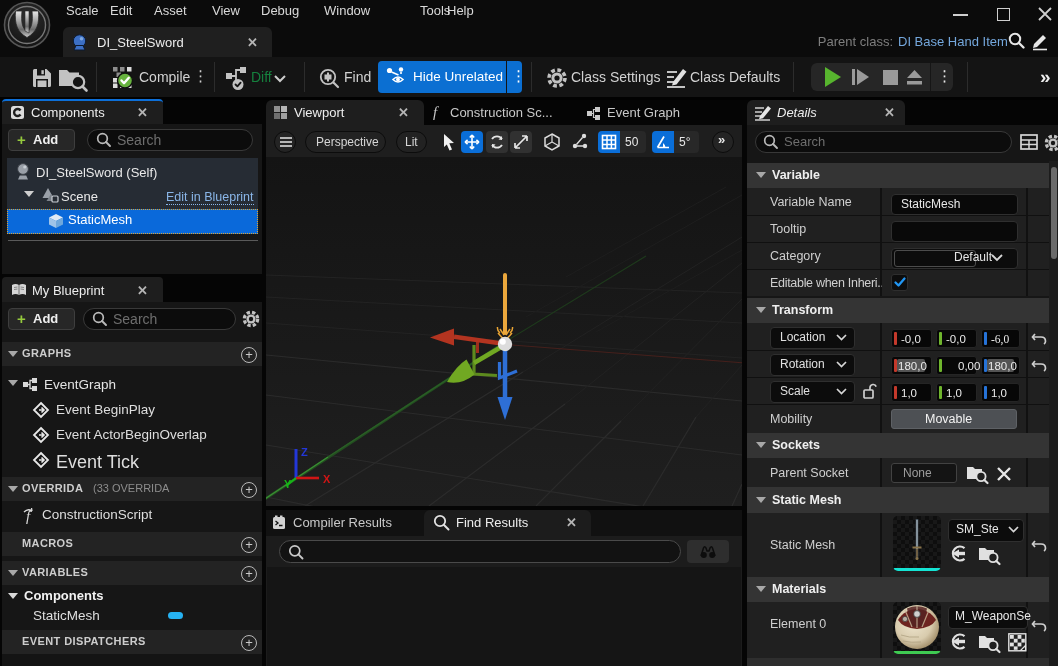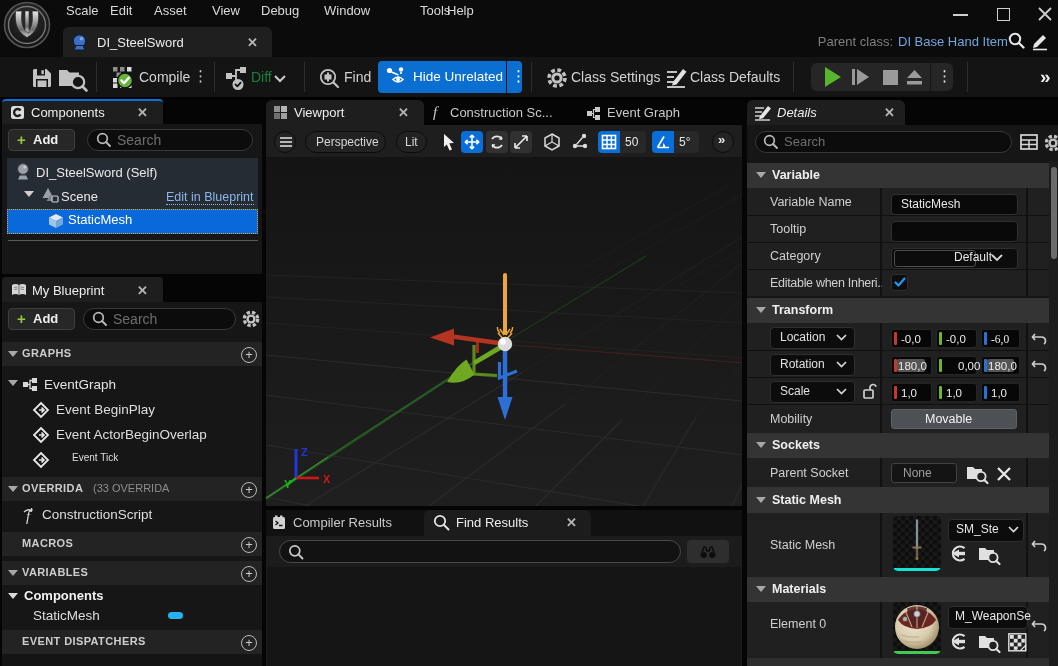--- a/index.html
+++ b/index.html
@@ -287,21 +287,21 @@
 <span class="txt" style="left:56px;top:402px;font-size:13.5px;color:#dedede;">Event BeginPlay</span>
 <svg width="18" height="16" style="left:33px;top:427px;">
   <path d="M8 1 L15 8 L8 15 L1 8 Z" fill="none" stroke="#e8e8e8" stroke-width="1.8"></path>
   <path d="M6 8 L10.5 8 M8.5 5.5 L11 8 L8.5 10.5" stroke="#e8e8e8" stroke-width="1.6" fill="none"></path>
 </svg>
 <span class="txt" style="left:56px;top:427px;font-size:13.5px;color:#dedede;">Event ActorBeginOverlap</span>
 <svg width="18" height="16" style="left:33px;top:452px;">
   <path d="M8 1 L15 8 L8 15 L1 8 Z" fill="none" stroke="#e8e8e8" stroke-width="1.8"></path>
   <path d="M6 8 L10.5 8 M8.5 5.5 L11 8 L8.5 10.5" stroke="#e8e8e8" stroke-width="1.6" fill="none"></path>
 </svg>
-<span class="txt" style="left:72px;top:452px;font-size:10px;color:#dedede;">Event Tick</span>
+<span class="txt" style="left:56px;top:452px;font-size:18px;color:#dedede;">Event Tick</span>
 
 <div class="hdr" style="left:2px;top:477px;width:260px;height:24px;background:#232323;"></div>
 <div class="tri" style="left:8px;top:486px;"></div>
 <span class="sechdr2" style="left:22px;top:482px;">OVERRIDA</span>
 <span class="txt" style="left:93px;top:482px;font-size:11px;color:#8d8d8d;">(33 OVERRIDA</span>
 <div class="pluscirc" style="left:241px;top:482px;">+</div>
 
 <div class="abs" style="left:2px;top:501px;width:260px;height:28px;background:#161616;"></div>
 <svg width="20" height="18" style="left:21px;top:506px;">
   <text x="5" y="15" font-family="Liberation Serif,serif" font-style="italic" font-size="15" fill="#d9d9d9">f</text>

